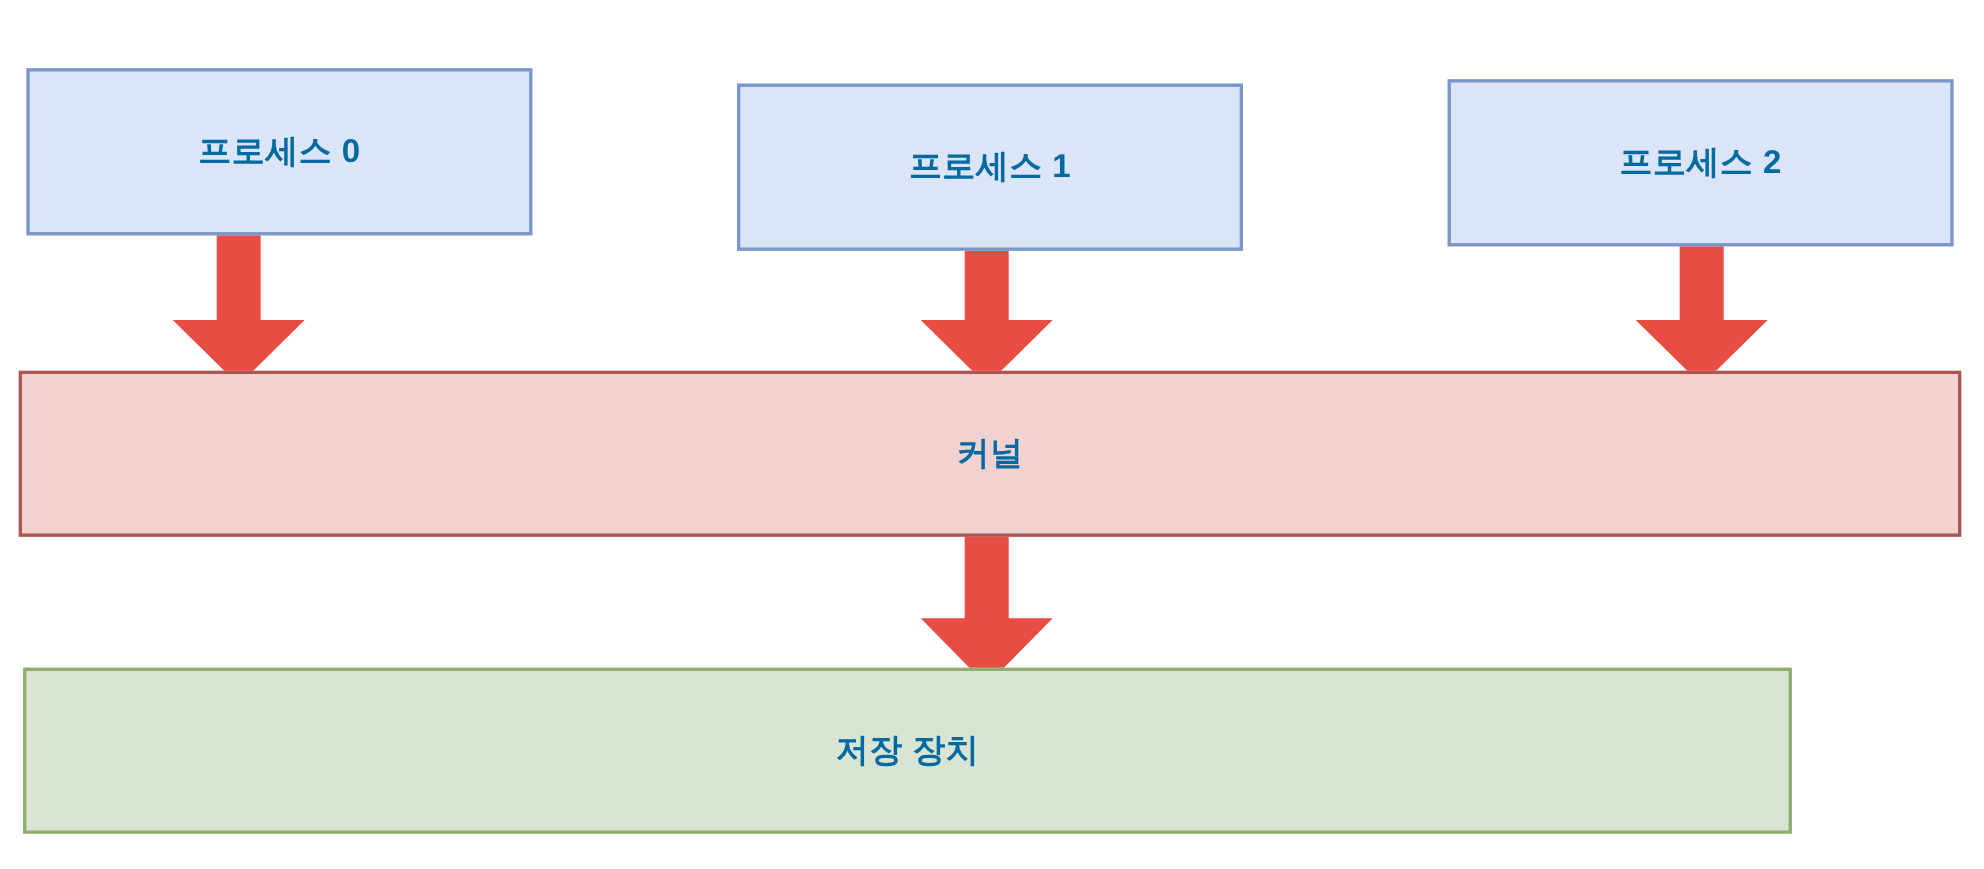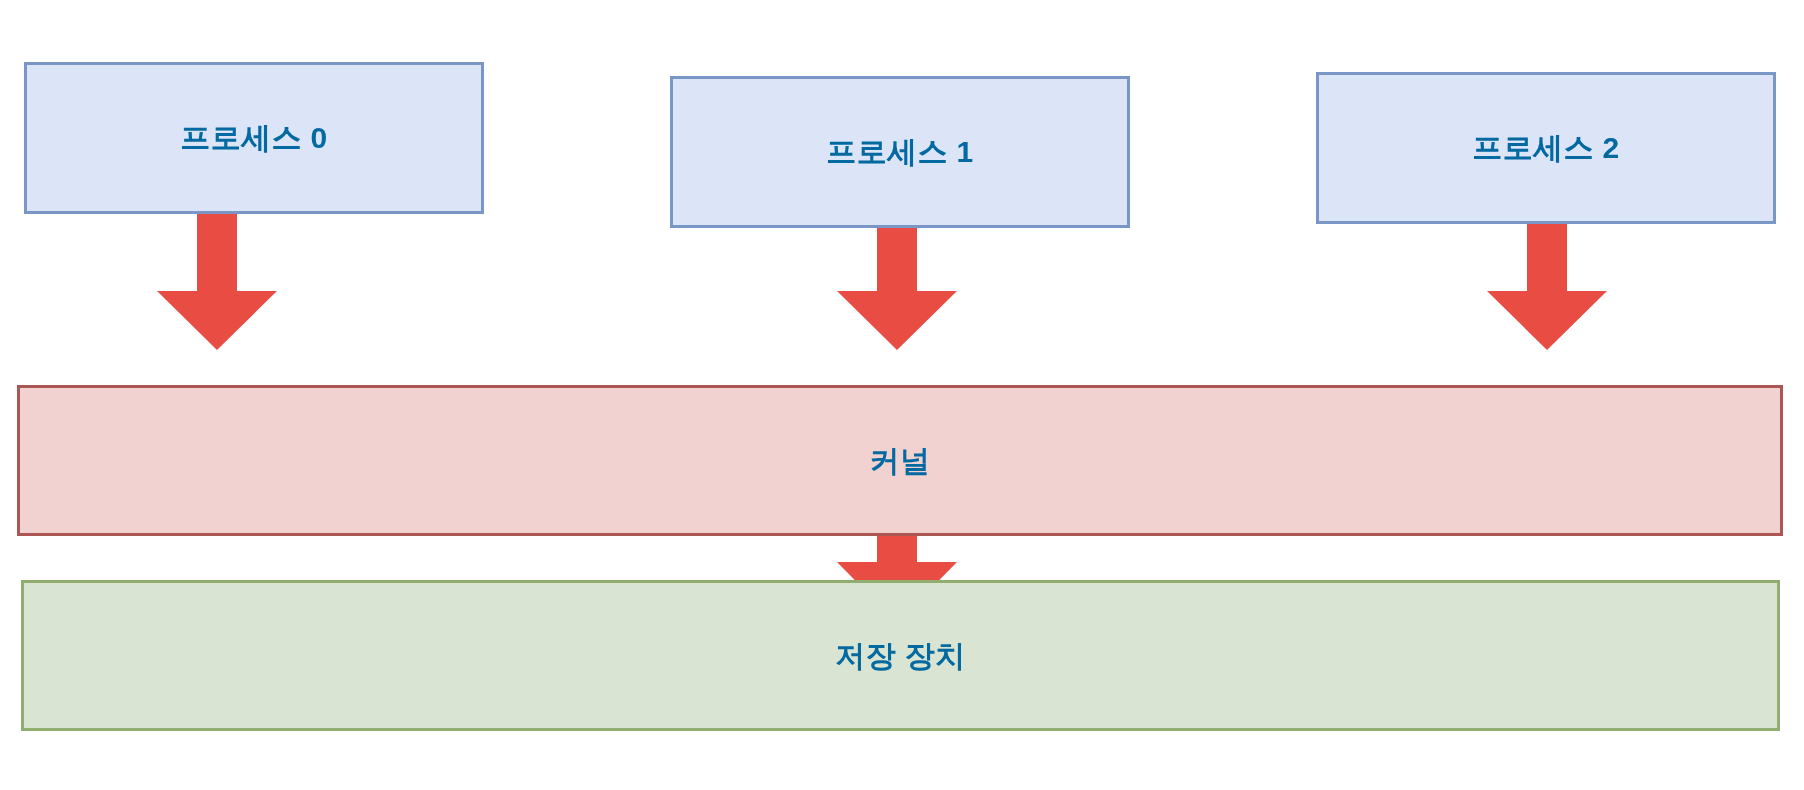--- a/index.html
+++ b/index.html
@@ -91,21 +91,21 @@
   </div>
 
   <div class="node process-box" style="left:670px; top:62px; width:460px; height:152px;margin-top:14px;">
     <span class="node-label">프로세스 1</span>
   </div>
 
   <div class="node process-box" style="left:1316px; top:72px; width:460px; height:152px;">
     <span class="node-label">프로세스 2</span>
   </div>
 
-  <div class="node kernel-box" style="left:17px; top:337px; width:1766px; height:151px;margin-top:48px;">
+  <div class="node kernel-box" style="left:17px; top:337px; width:1766px; height:151px;">
     <span class="node-label">커널</span>
   </div>
 
-  <div class="node storage-box" style="left:21px; top:580px; width:1759px; height:151px;">
+  <div class="node storage-box" style="left:21px; top:607px; width:1608px; height:151px;">
     <span class="node-label">저장 장치</span>
   </div>
 
 </div>
 
 </body></html>

